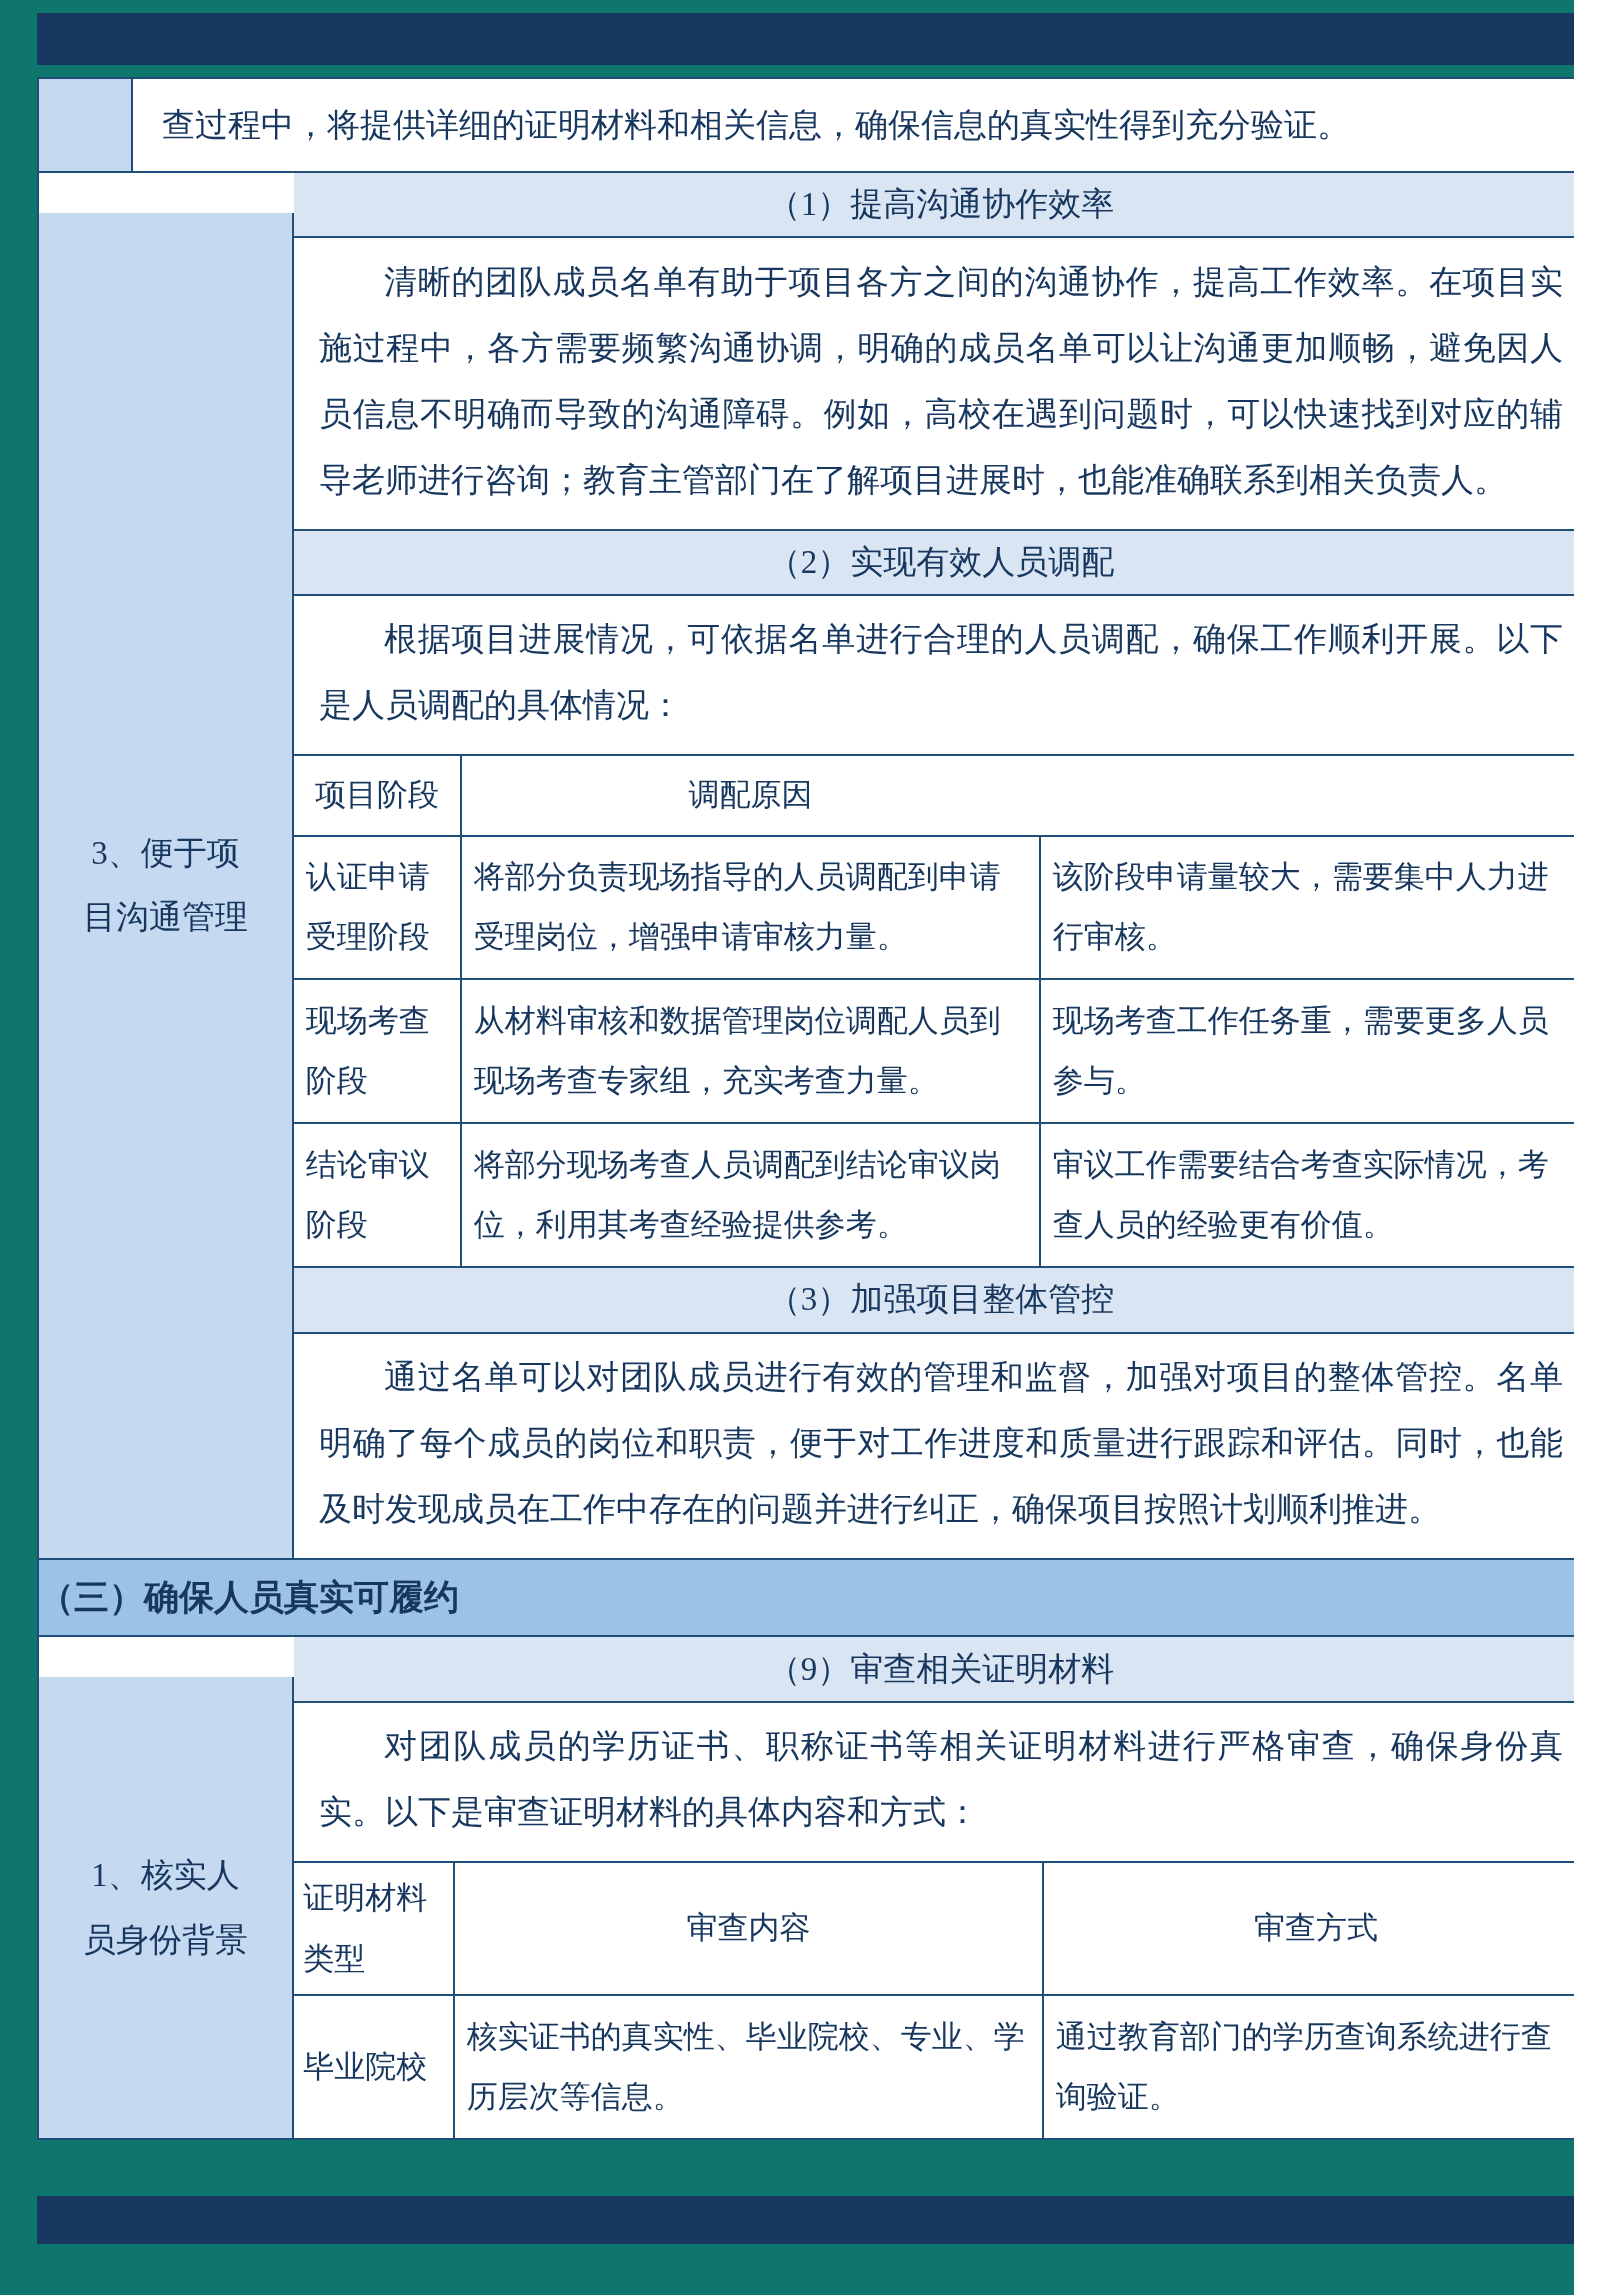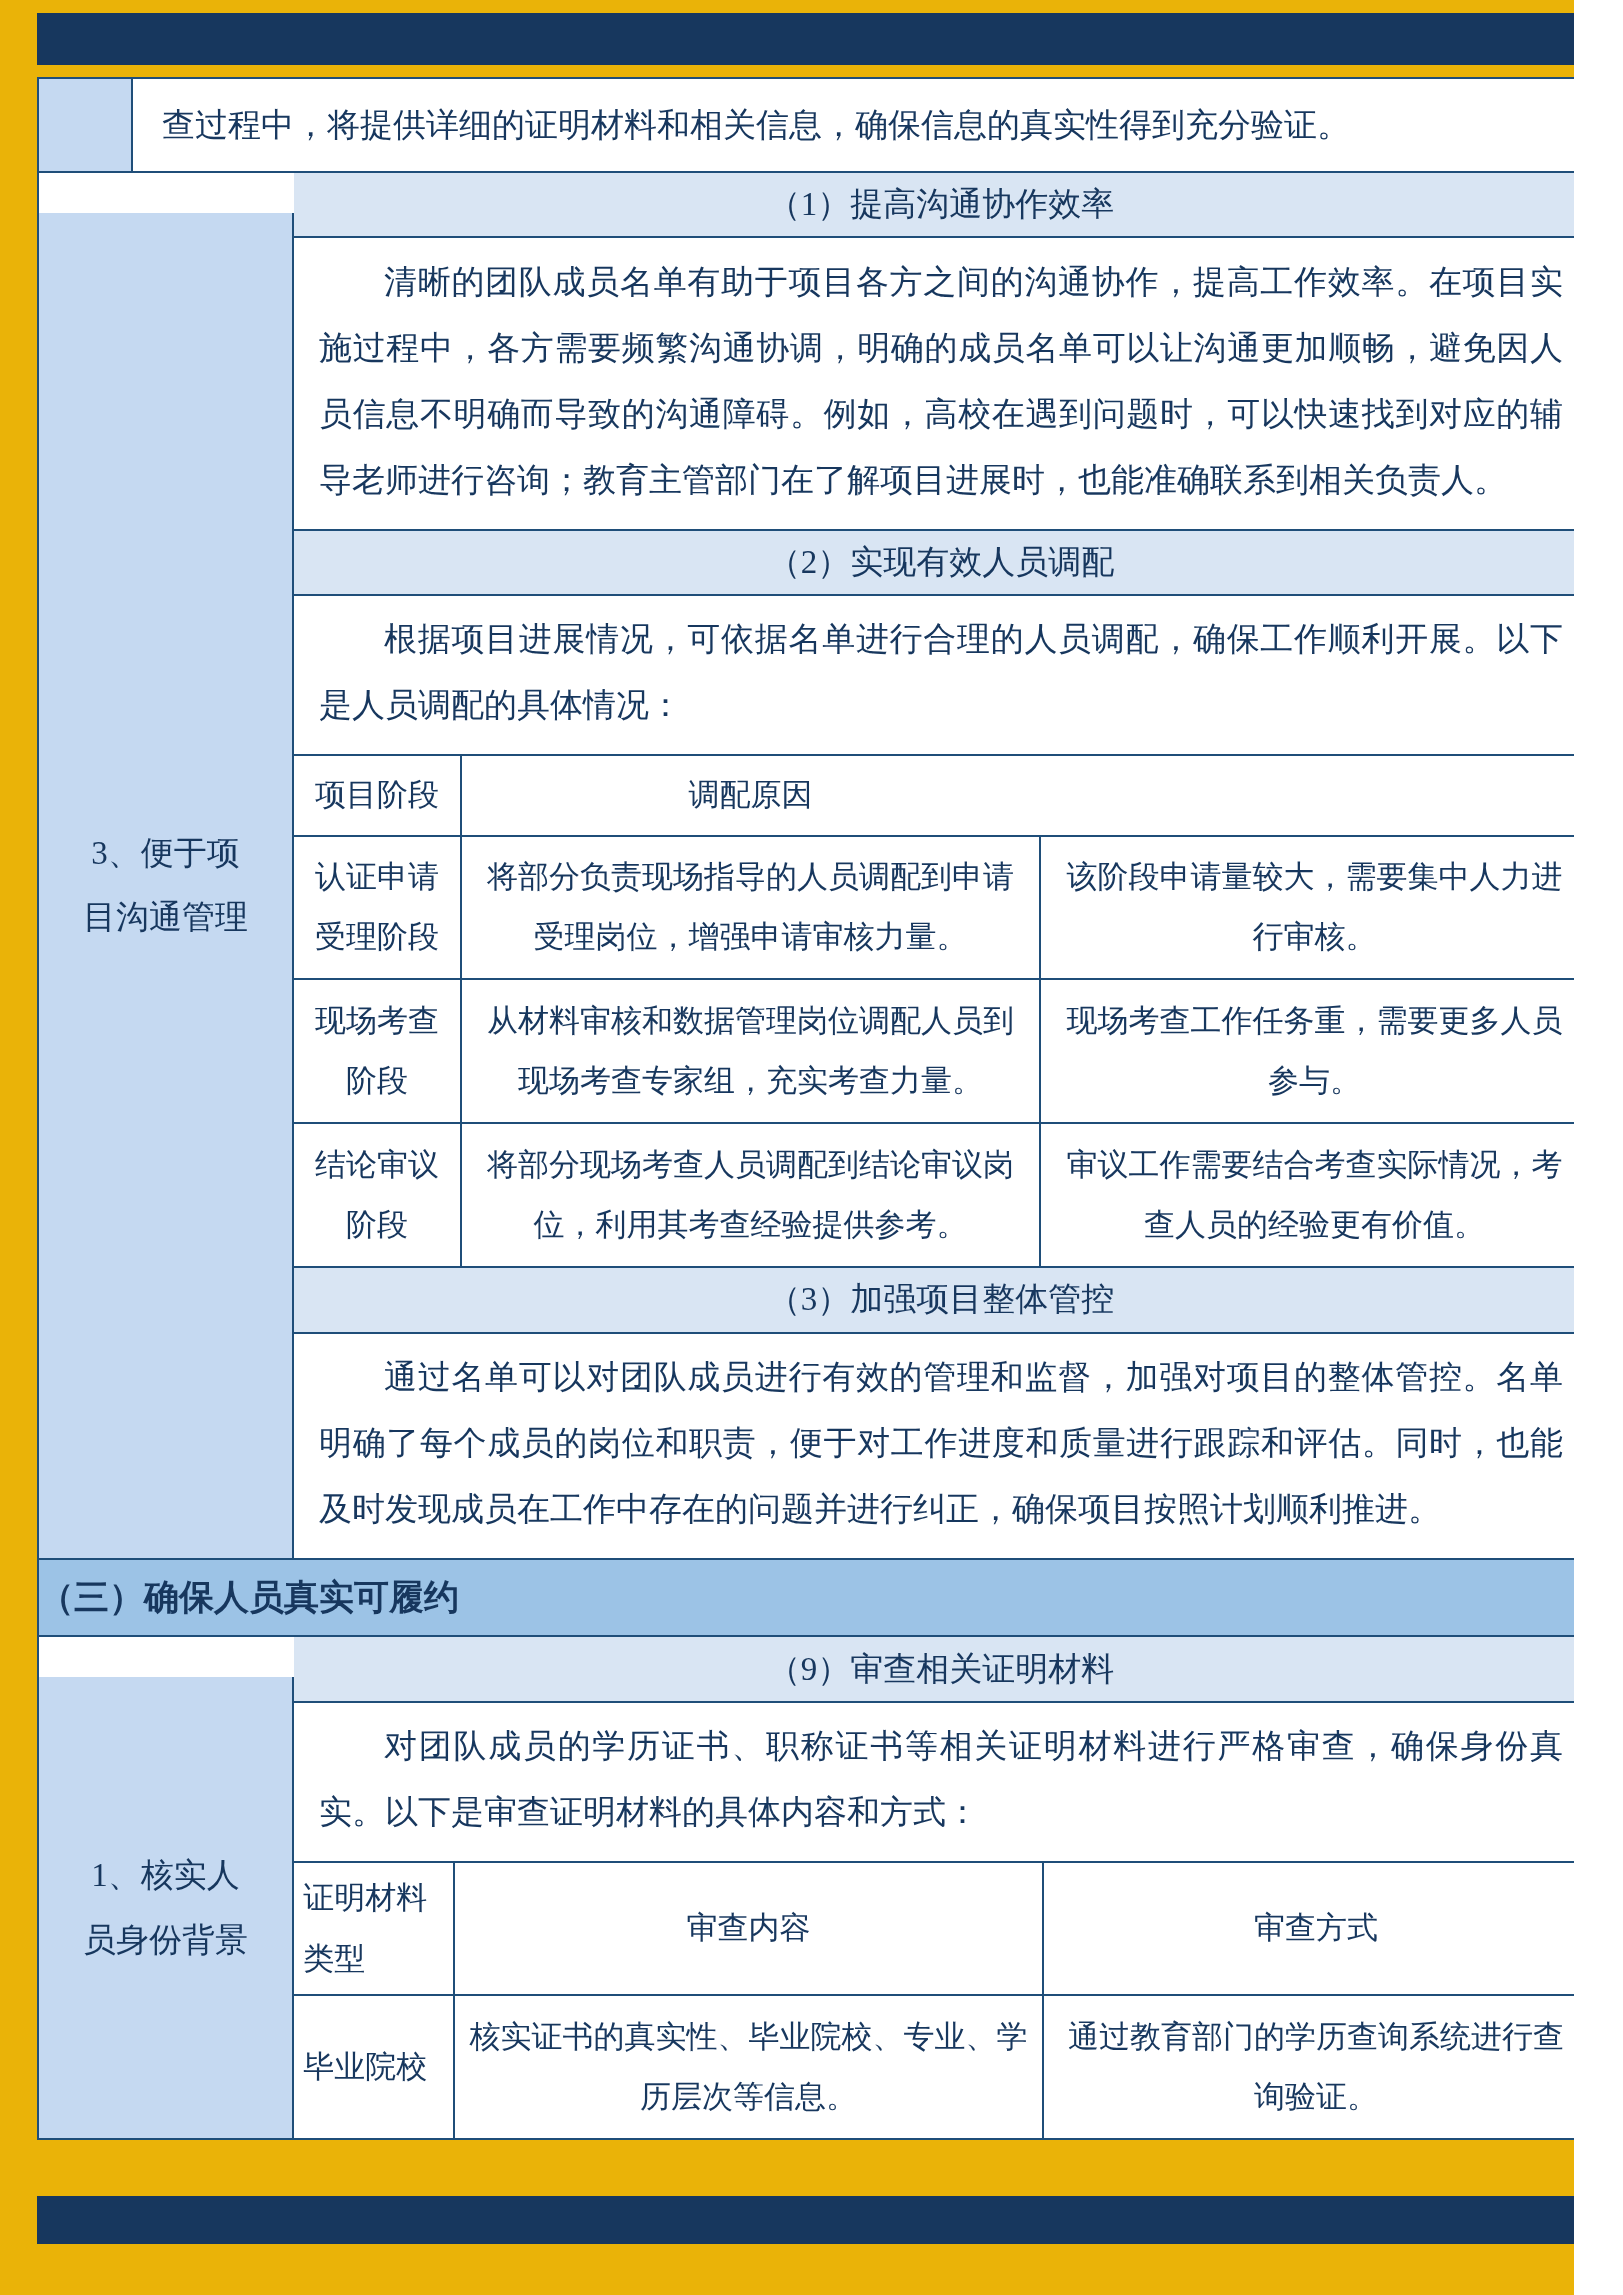--- a/index.html
+++ b/index.html
@@ -1,21 +1,21 @@
 <!DOCTYPE html>
 <html style="font-size:10.5px"><head>
 <meta charset="utf-8">
 <style>
   html,body{margin:0;padding:0}
   body{
     width:1623px;height:2295px;background:#ffffff;
     font-family:"Liberation Serif","DejaVu Serif",serif;
     color:#17375e;
   }
-  .page{position:relative;width:1574px;height:2295px;background:#eab308;overflow:hidden}
+  .page{position:relative;width:1574px;height:2295px;background:#0f766e;overflow:hidden}
 
   .bar{position:absolute;left:37px;width:1549px;background:#17375e}
   .bar-top{top:13px;height:52px}
   .bar-bottom{top:2196px;height:48px}
 
   .doc{position:absolute;left:37px;width:1549px;top:77px;border:2.6px solid #1f4e79;background:#fff}
   .doc > div + div{border-top:2px solid #1f4e79}
 
   .cont-row{display:grid;grid-template-columns:94px 1fr}
   .main-row{display:grid;grid-template-columns:255px 1fr}
@@ -34,21 +34,21 @@
 
   .subheader{background:#d9e5f3;text-align:center;font-size:33px;padding:9.2px 13px}
   .para{font-size:33px;line-height:2;text-align:justify;padding:10.5px 25px 15.7px 25px;text-indent:65px}
 
   .itable .itr{display:grid;border-top:2px solid #1f4e79}
   .itable .itr:first-child{border-top:0}
   .t-alloc .itr{grid-template-columns:166px 1fr 549px}
   .t-mat .itr{grid-template-columns:159px 1fr 546px}
   .icell{
     display:flex;align-items:center;justify-content:center;
-    text-align:center;font-size:31px;line-height:1.95;padding:10.5px 11.8px;
+    text-align:left;font-size:31px;line-height:1.95;padding:10.5px 11.8px;
   }
   .icell + .icell{border-left:2px solid #1f4e79}
   .ihead .icell{padding:5.2px 9.2px;min-height:68px}
   .t-mat .left-col{justify-content:flex-start;text-align:left;padding-left:9.2px}
 
   .banner{
     background:#9cc3e6;font-weight:bold;
     font-size:35px;padding:14.4px 0;
   }
 </style>

